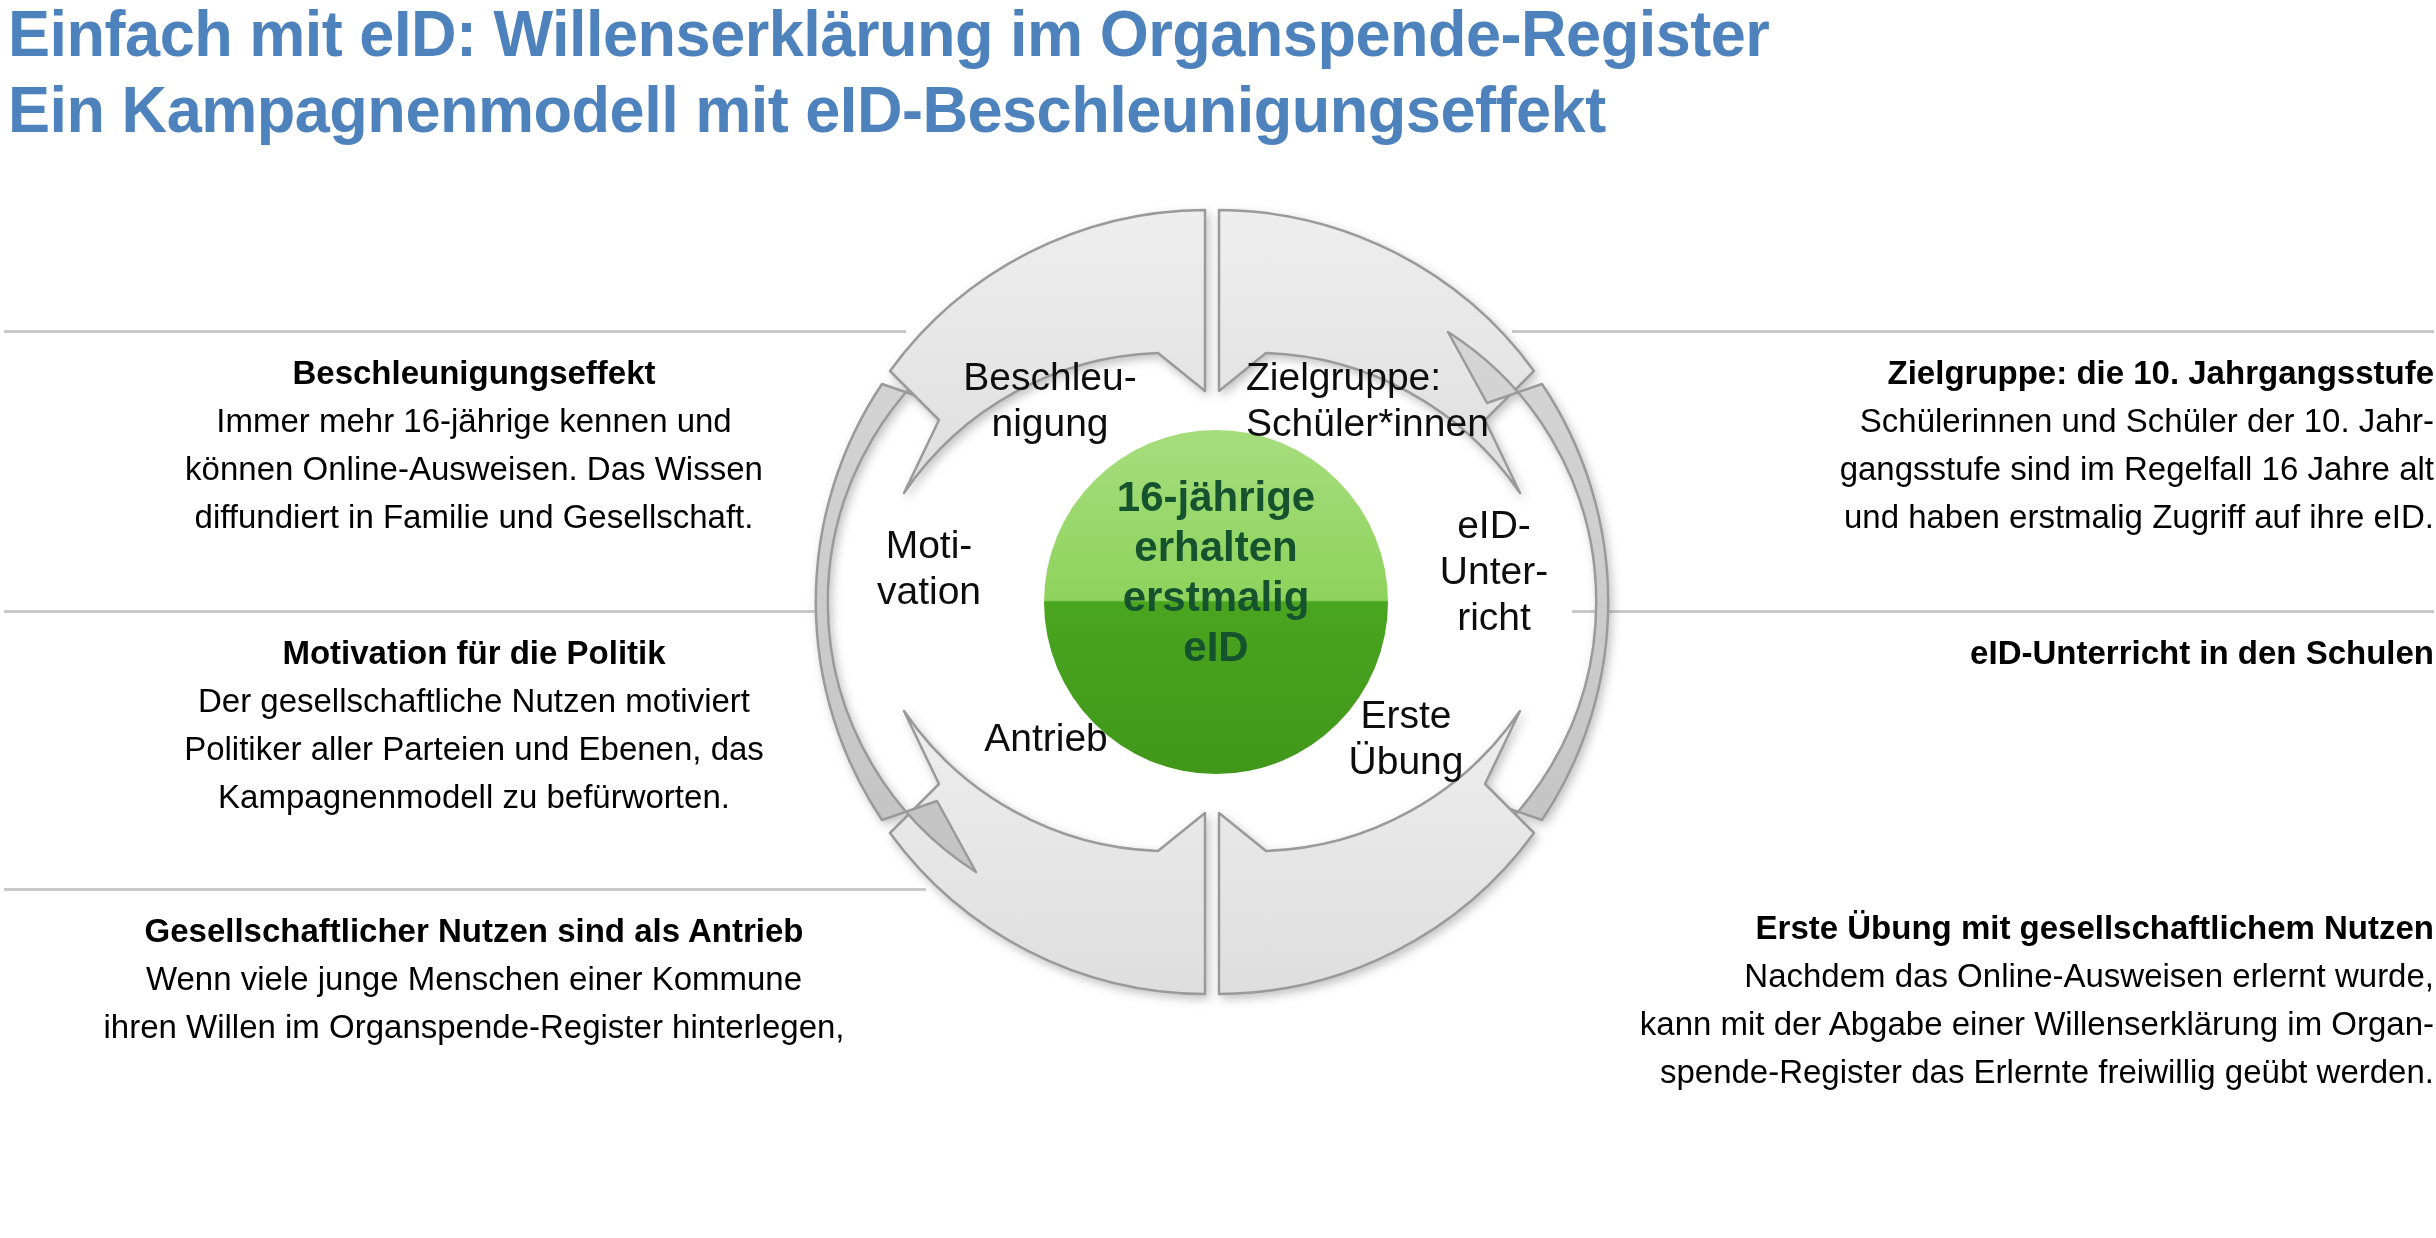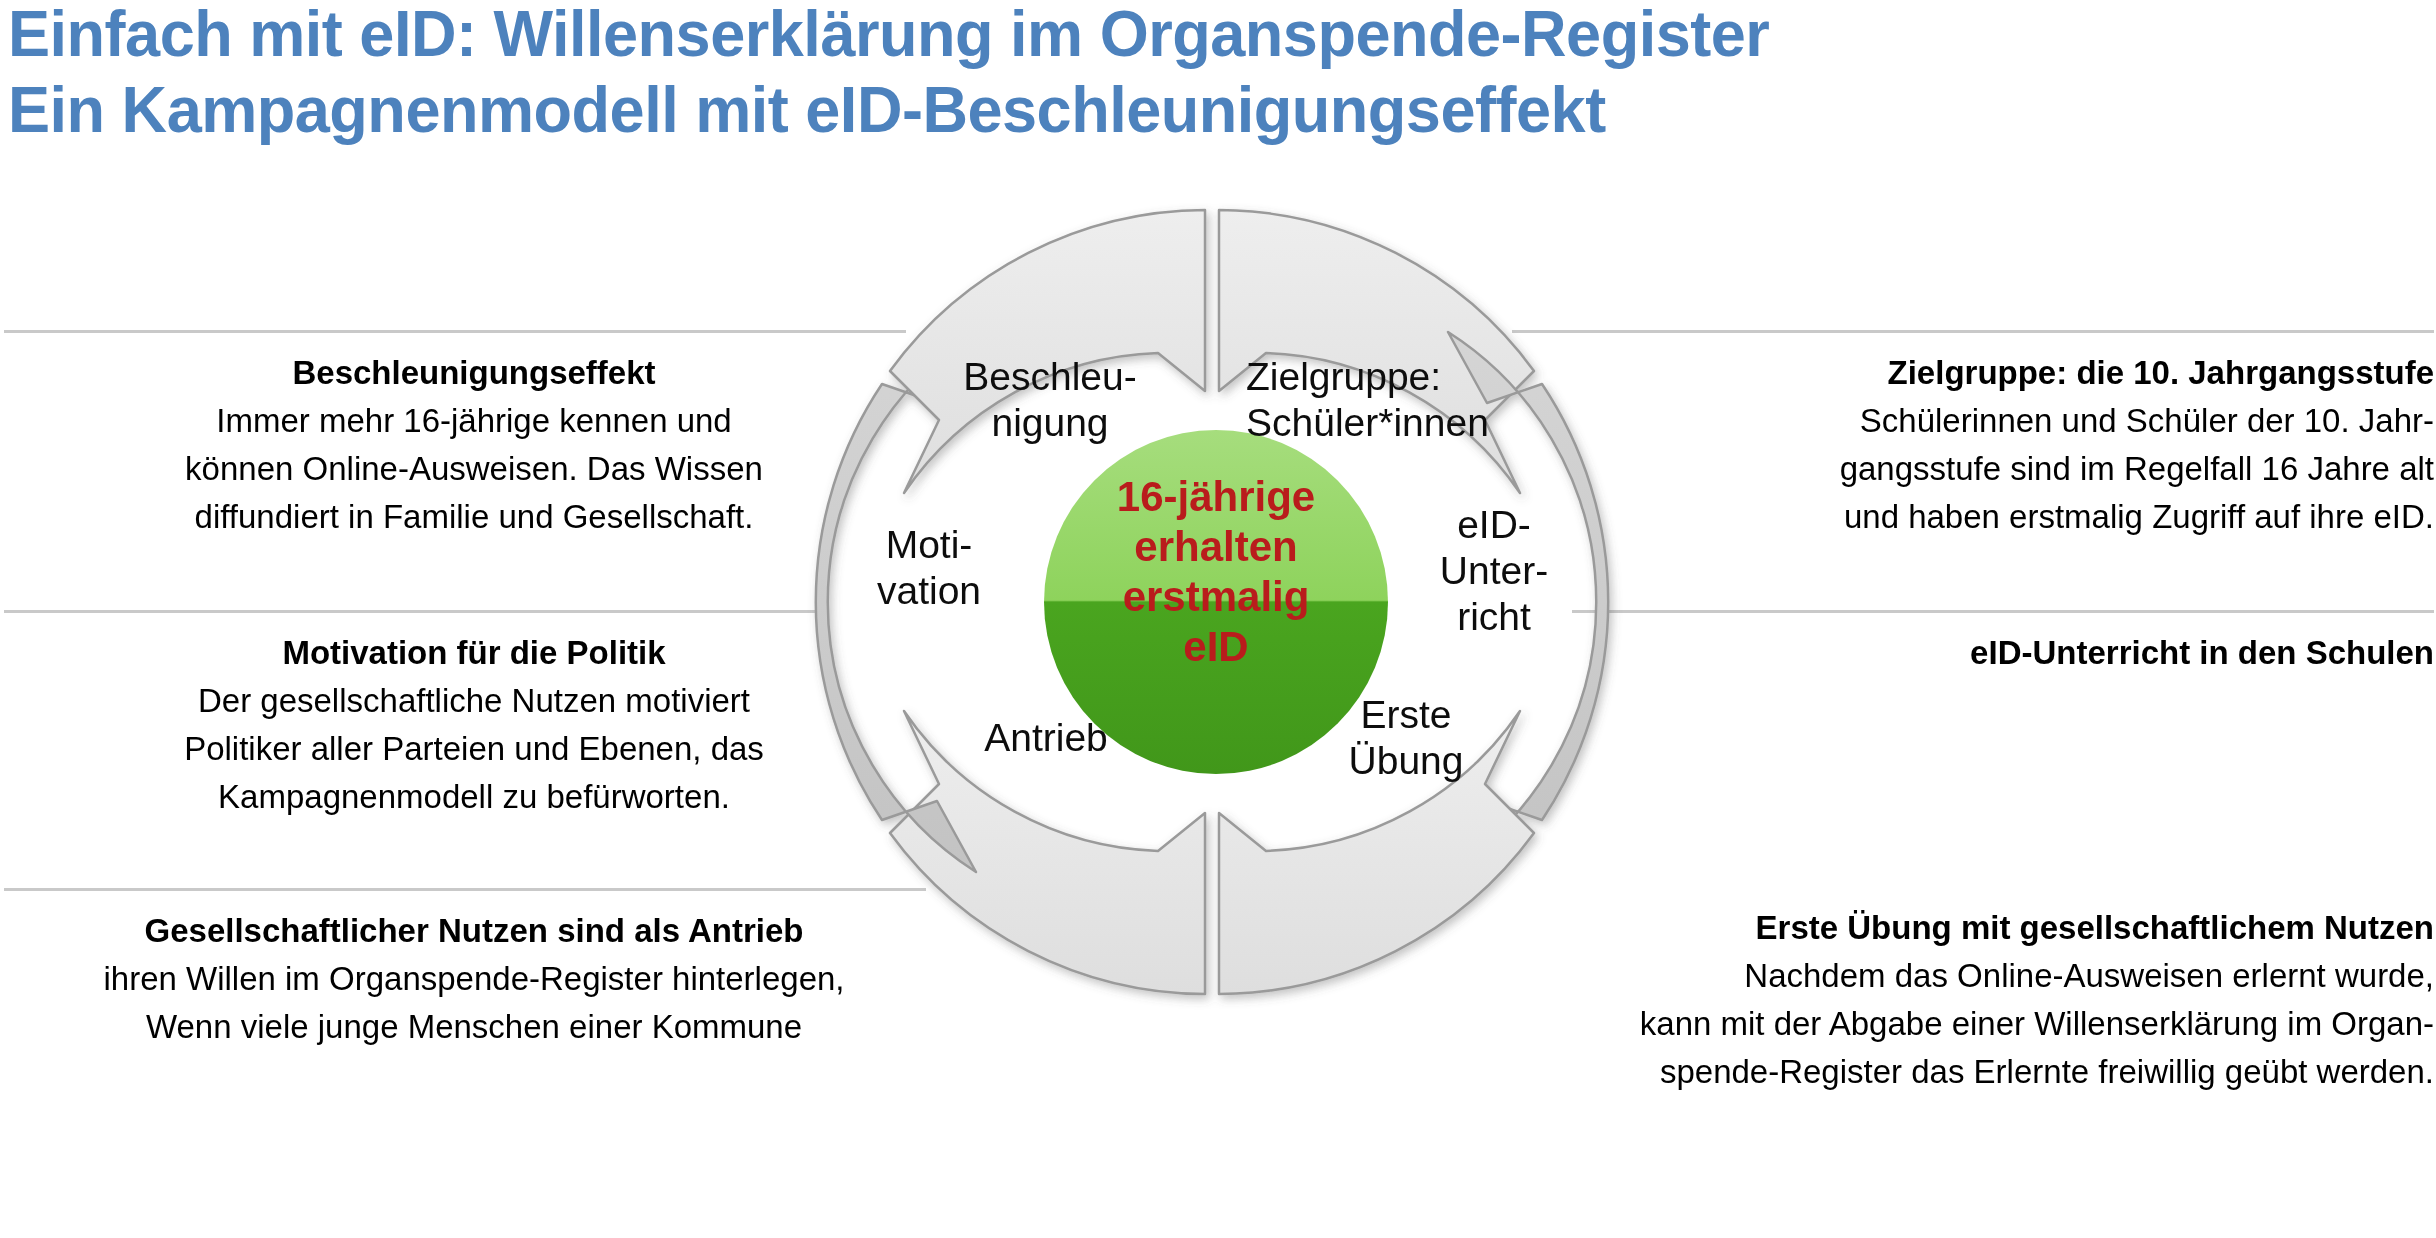--- a/index.html
+++ b/index.html
@@ -114,21 +114,21 @@
   .center-label {
     position: absolute;
     left: 235px;
     top: 280px;
     width: 350px;
     text-align: center;
     font-family: "Liberation Sans", sans-serif;
     font-weight: bold;
     font-size: 42px;
     line-height: 50px;
-    color: #b91c1c;
+    color: #14532d;
     pointer-events: none;
   }
 </style>
 </head>
 <body>
 
 <div id="title-block">
   <div class="title-line">Einfach mit eID: Willenserklärung im Organspende-Register</div>
   <div class="title-line">Ein Kampagnenmodell mit eID-Beschleunigungseffekt</div>
 </div>
@@ -152,22 +152,22 @@
       <div>Der gesellschaftliche Nutzen motiviert</div>
       <div>Politiker aller Parteien und Ebenen, das</div>
       <div>Kampagnenmodell zu befürworten.</div>
     </div>
   </div>
 
   <div class="text-block" id="lb3">
     <div class="divider"></div>
     <div class="blk-head">Gesellschaftlicher Nutzen sind als Antrieb</div>
     <div class="blk-body">
+      <div>Wenn viele junge Menschen einer Kommune</div>
       <div>ihren Willen im Organspende-Register hinterlegen,</div>
-      <div>Wenn viele junge Menschen einer Kommune</div>
     </div>
   </div>
 
 </div>
 
 <div class="side-col" id="right-col">
 
   <div class="text-block" id="rb1">
     <div class="divider"></div>
     <div class="blk-head">Zielgruppe: die 10. Jahrgangsstufe</div>

